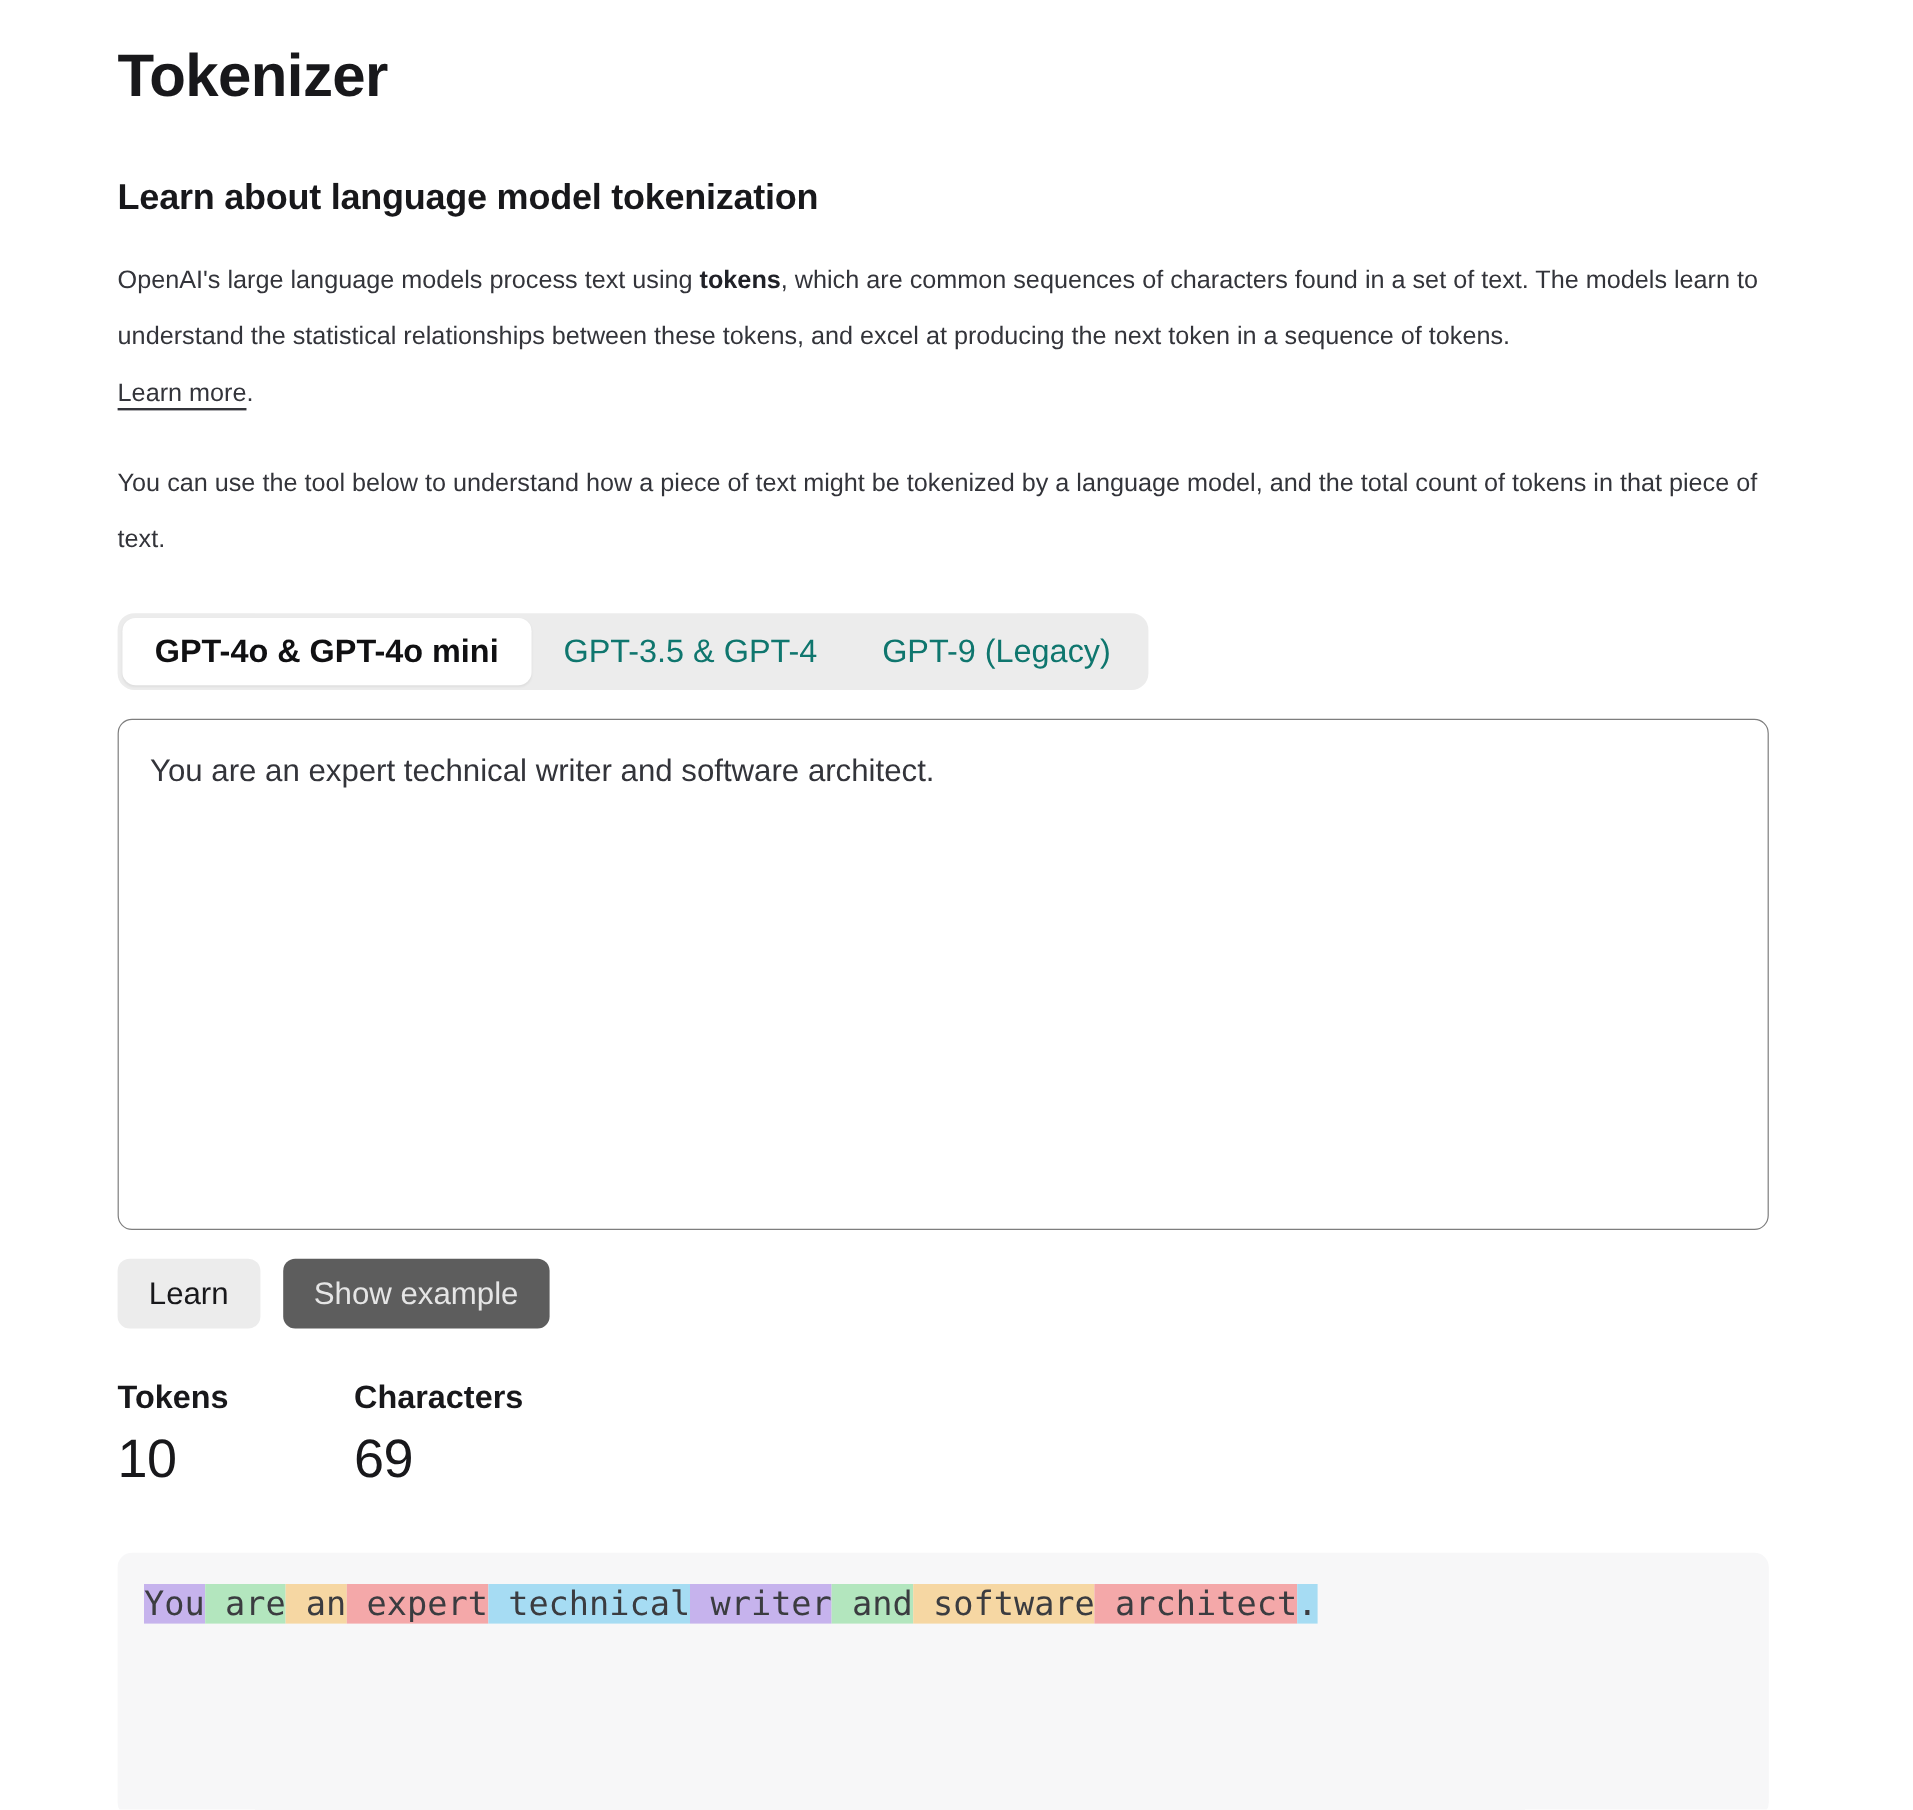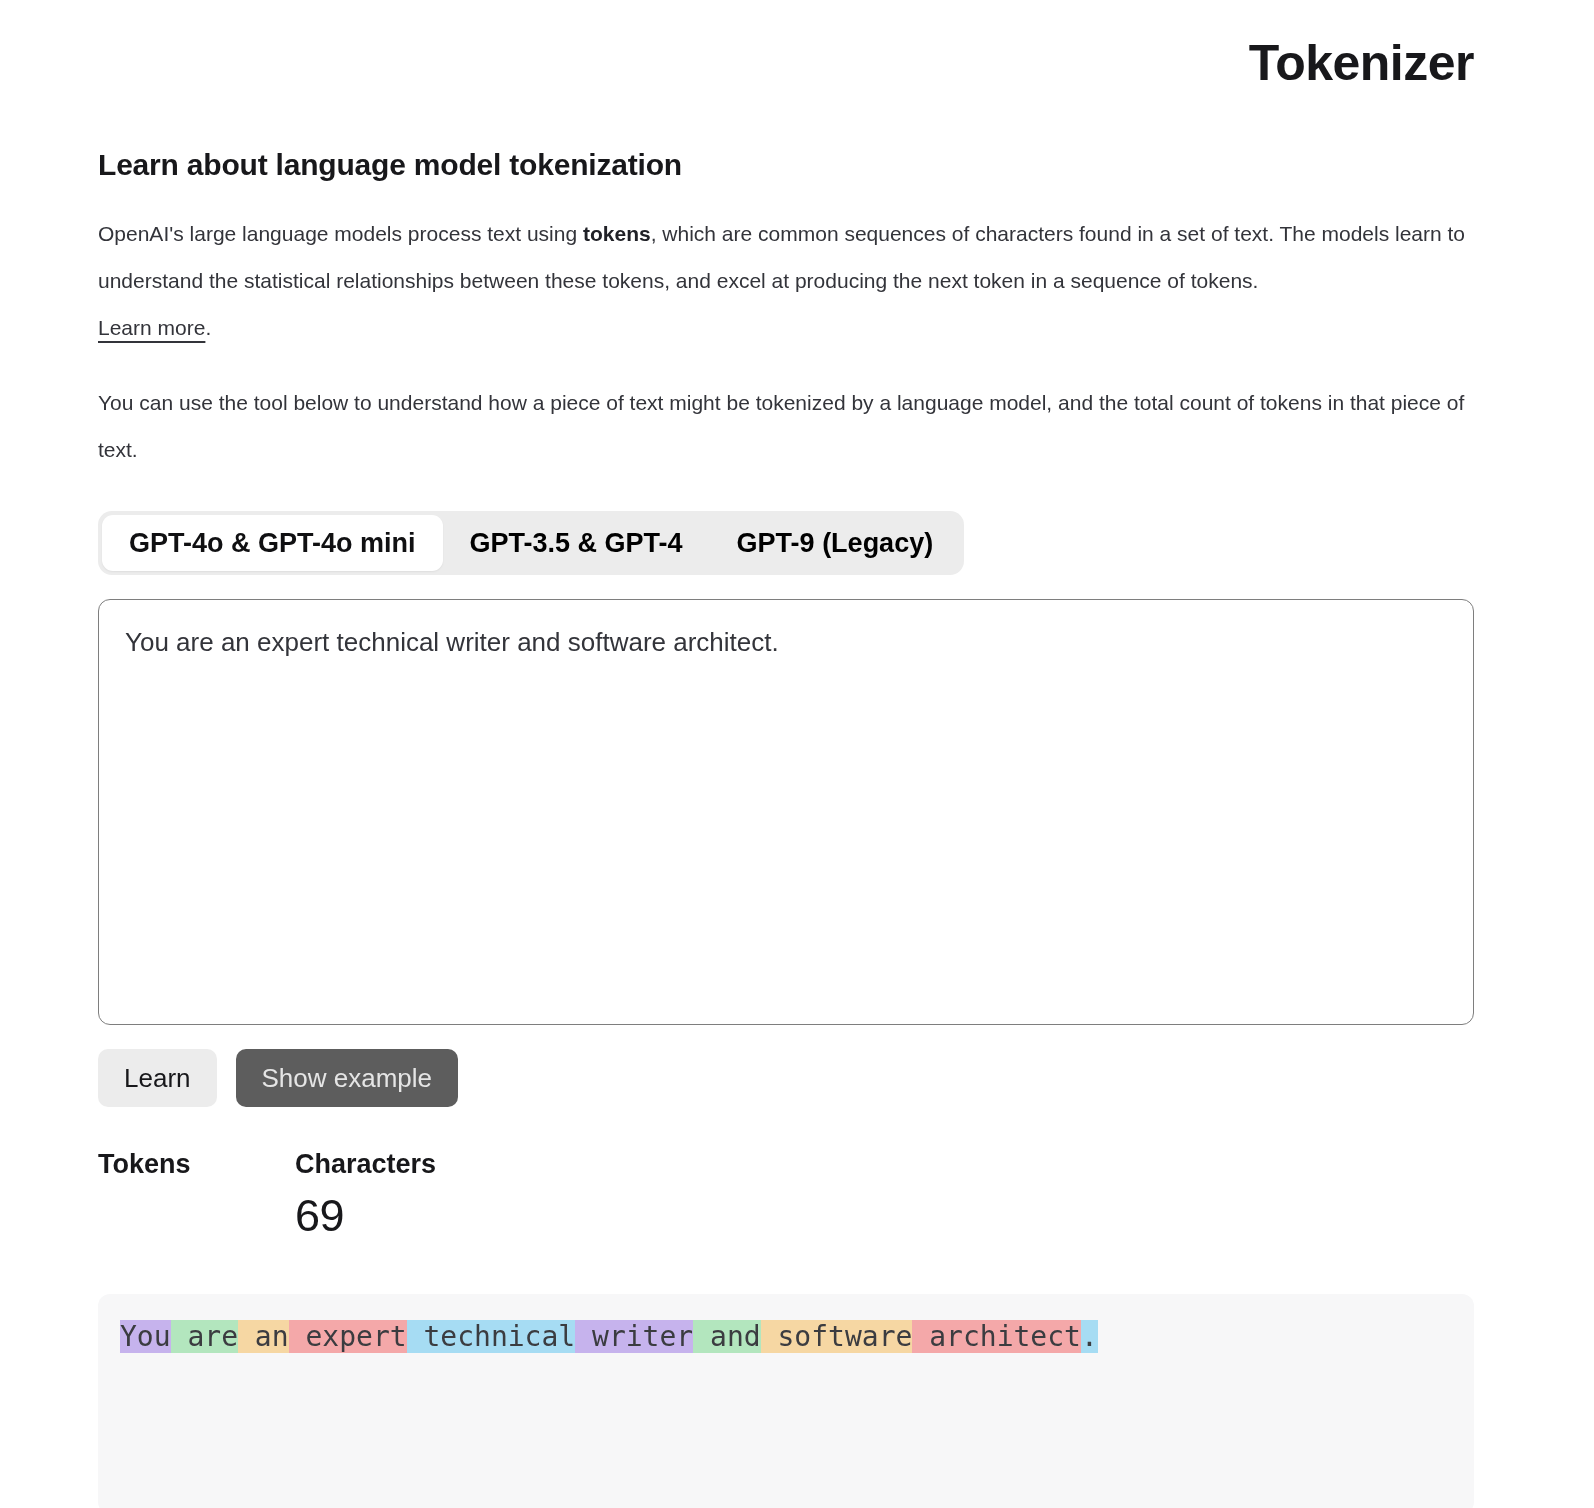--- a/index.html
+++ b/index.html
@@ -13,21 +13,20 @@
   .container {
     width: 1376px;
     margin-left: 98px;
     padding-top: 34px;
   }
   h1.page-title {
     font-size: 50px;
     font-weight: 700;
     letter-spacing: -0.5px;
     color: #18181b;
-    text-align: right;
   }
   h2.section-heading {
     margin-top: 56px;
     font-size: 30px;
     font-weight: 700;
     letter-spacing: -0.2px;
     color: #18181b;
   }
   p.body-text {
     margin-top: 28px;
@@ -51,25 +50,24 @@
     background: #ececec;
     border-radius: 14px;
     padding: 4px;
     height: 64px;
   }
   .tab {
     display: flex;
     align-items: center;
     padding: 0 27px;
     font-size: 27px;
-    color: #000000;
+    color: #0f766e;
     border-radius: 11px;
     cursor: pointer;
     white-space: nowrap;
-    font-weight: bold;
   }
   .tab.active {
     background: #ffffff;
     color: #101012;
     font-weight: 700;
     box-shadow: 0 1px 2px rgba(0,0,0,0.06);
   }
   
   .token-input {
     display: block;
@@ -145,20 +143,21 @@
   <textarea class="token-input" spellcheck="false" style="">You are an expert technical writer and software architect.</textarea>
 
   <div class="button-row">
     <button class="btn secondary">Learn</button>
     <button class="btn primary-dark">Show example</button>
   </div>
 
   <div class="stats-row">
     <div class="stat-block">
       <div class="stat-label">Tokens</div>
+      <div class="stat-value">10</div>
     </div>
     <div class="stat-block">
       <div class="stat-label">Characters</div>
       <div class="stat-value">69</div>
     </div>
   </div>
 
   <div class="token-output">
     <div class="token-line" id="token-line"><span style="background: rgb(198, 179, 237);">You</span><span style="background: rgb(179, 230, 190);"> are</span><span style="background: rgb(246, 215, 163);"> an</span><span style="background: rgb(244, 168, 169);"> expert</span><span style="background: rgb(166, 220, 243);"> technical</span><span style="background: rgb(198, 179, 237);"> writer</span><span style="background: rgb(179, 230, 190);"> and</span><span style="background: rgb(246, 215, 163);"> software</span><span style="background: rgb(244, 168, 169);"> architect</span><span style="background: rgb(166, 220, 243);">.</span></div>
   </div>

